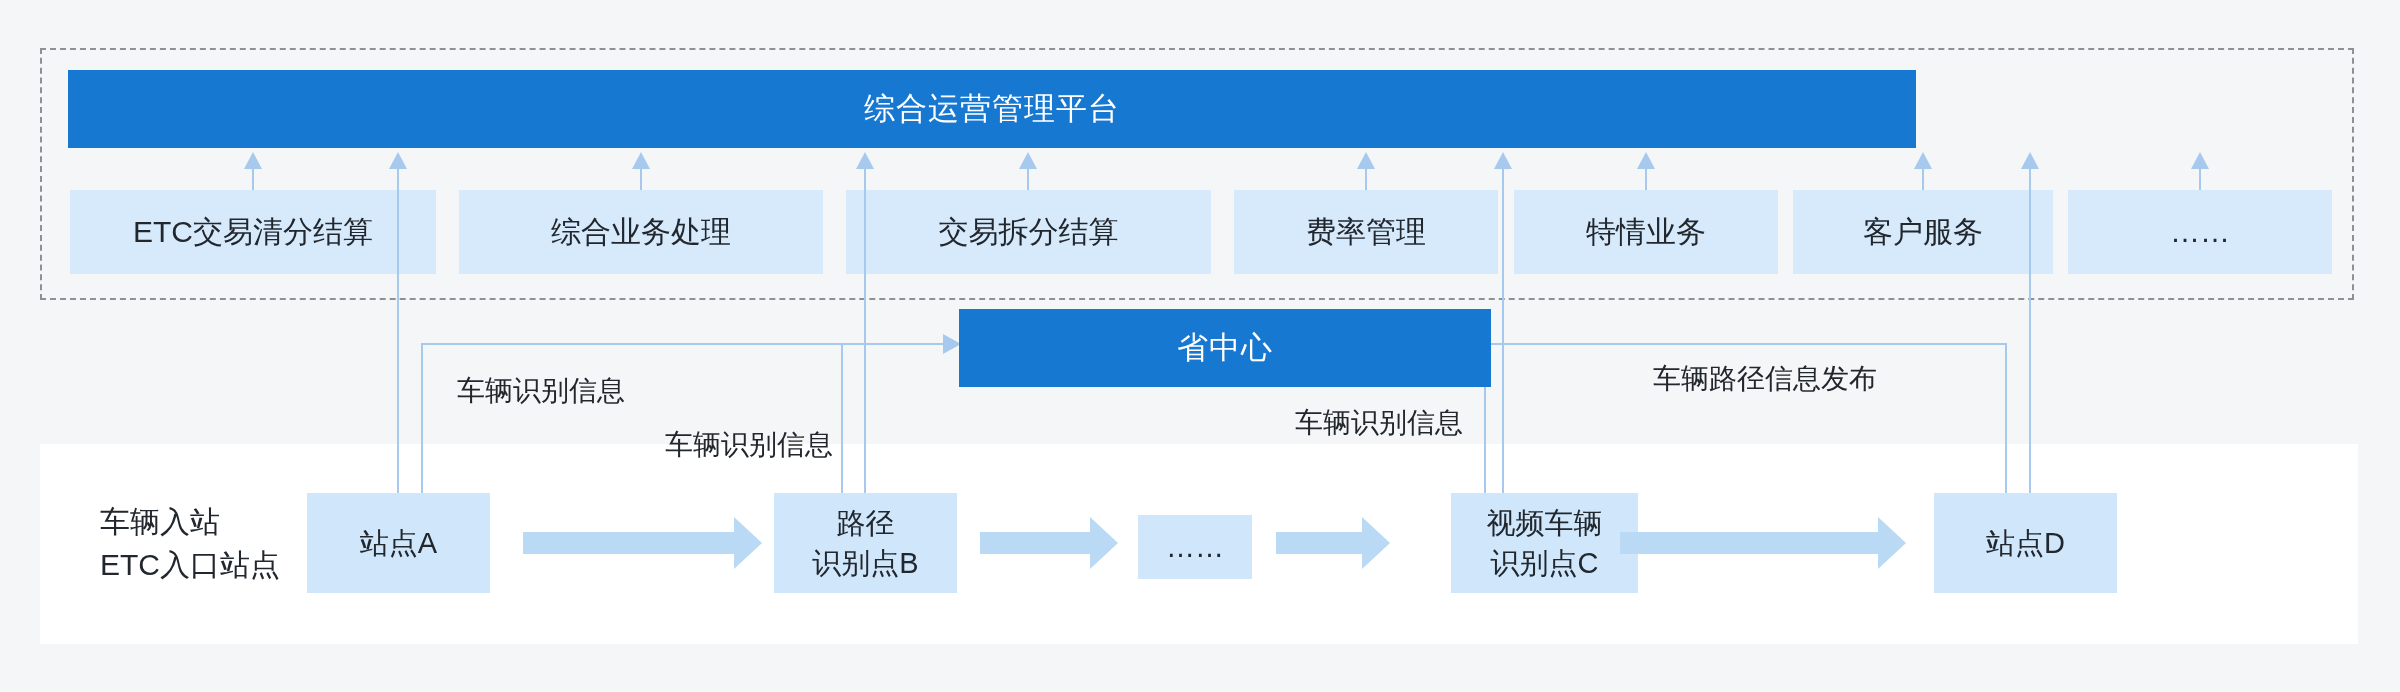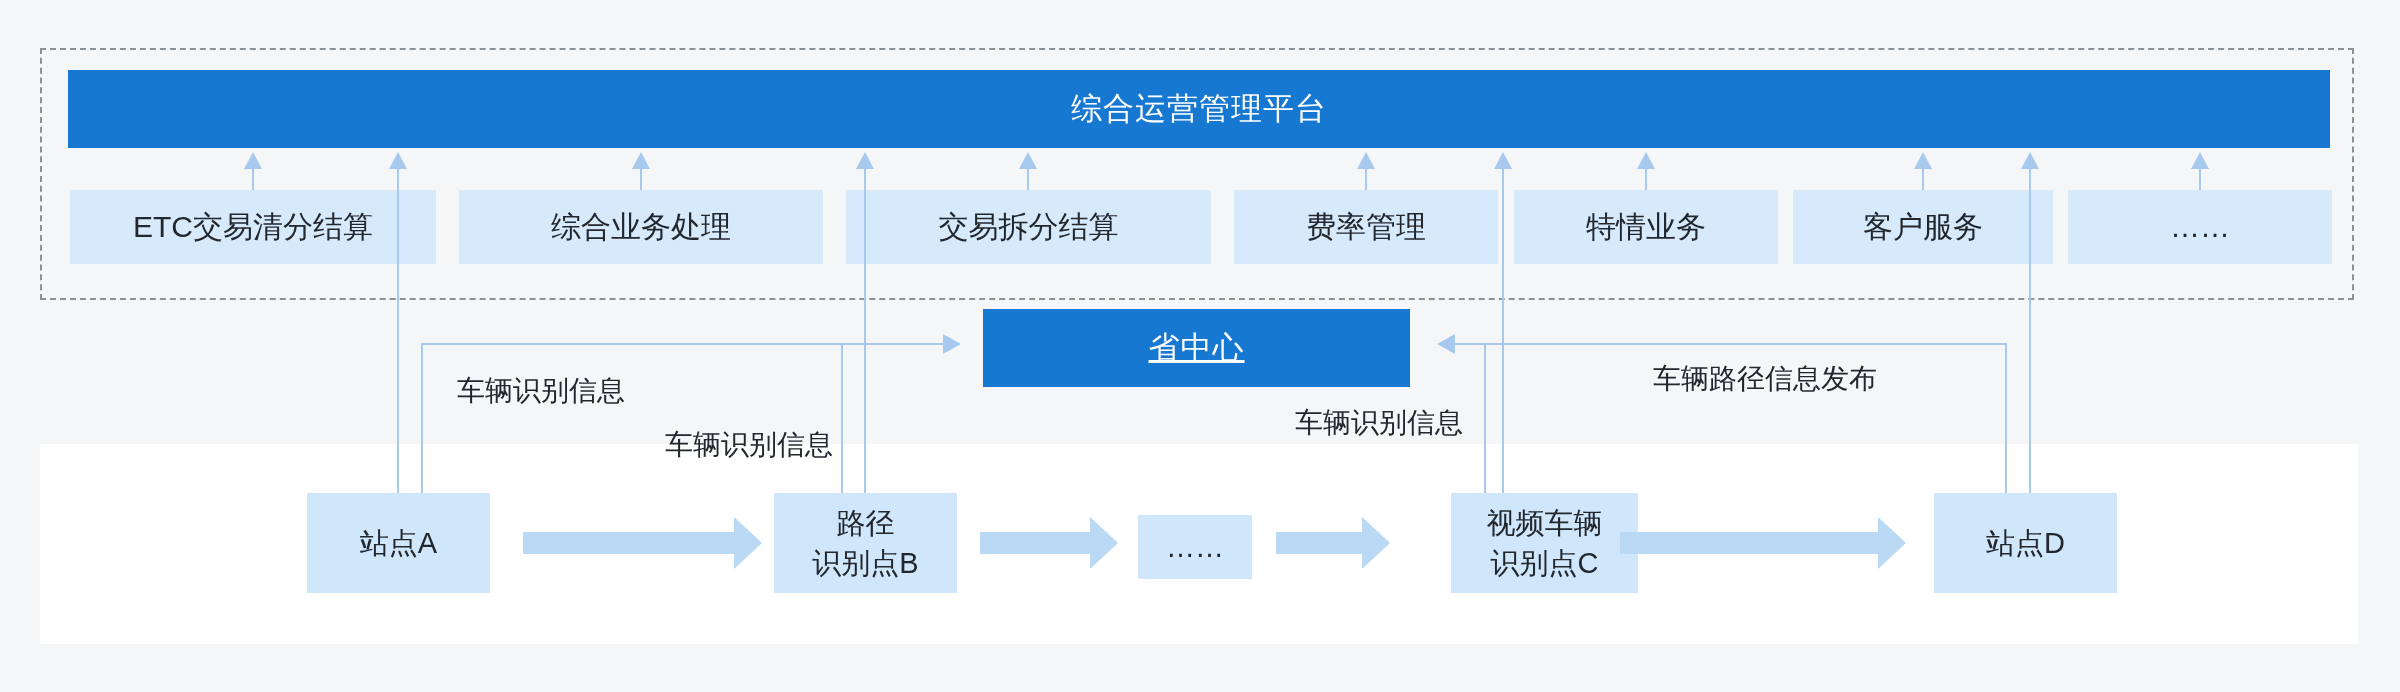--- a/index.html
+++ b/index.html
@@ -32,26 +32,26 @@
     border:2px dashed var(--dashed-border);
     box-sizing:border-box;background:transparent;
   }
 
   
   .blue-bar{
     background:var(--accent-blue);color:var(--text-white);
     display:flex;align-items:center;justify-content:center;
     font-size:31px;letter-spacing:1px;
   }
-  .platform-bar{left:68px;top:70px;width:2262px;height:78px;}
-  .province-box{left:983px;top:309px;width:427px;height:78px;z-index:4;text-decoration:underline;}
+  .platform-bar{left:68px;top:70px;width:1848px;height:78px;}
+  .province-box{left:959px;top:309px;width:532px;height:78px;z-index:4;}
 
   
   .module{
-    top:190px;height:74px;background:var(--module-fill);
+    top:190px;height:84px;background:var(--module-fill);
     display:flex;align-items:center;justify-content:center;
     font-size:30px;color:var(--text-dark);z-index:1;
   }
 
   
   .station{
     top:493px;height:100px;background:var(--station-fill);
     display:flex;flex-direction:column;align-items:center;justify-content:center;
     font-size:29px;line-height:40px;color:var(--text-dark);z-index:1;
   }
@@ -158,20 +158,22 @@
 <div class="abs hline" style="left:1455px;top:343px;width:552px;"></div>
 <div class="abs vline" style="left:1484px;top:344px;height:149px;"></div>
 <div class="abs vline" style="left:2005px;top:344px;height:149px;"></div>
 
 <div class="abs flow-label" style="left:457px;top:372px;">车辆识别信息</div>
 <div class="abs flow-label" style="left:665px;top:426px;">车辆识别信息</div>
 <div class="abs flow-label" style="left:1295px;top:404px;">车辆识别信息</div>
 <div class="abs flow-label" style="left:1653px;top:360px;">车辆路径信息发布</div>
 
 <div class="abs side-label" style="left:100px;top:500px;">
+  <div>车辆入站</div>
+  <div>ETC入口站点</div>
 </div>
 <div class="abs side-label" style="left:2147px;top:500px;">
 </div>
 
 <div class="abs station" style="left:307px;width:183px;">
   <span>站点A</span>
 </div>
 <div class="abs station" style="left:774px;width:183px;">
   <span>路径</span>
   <span>识别点B</span>

